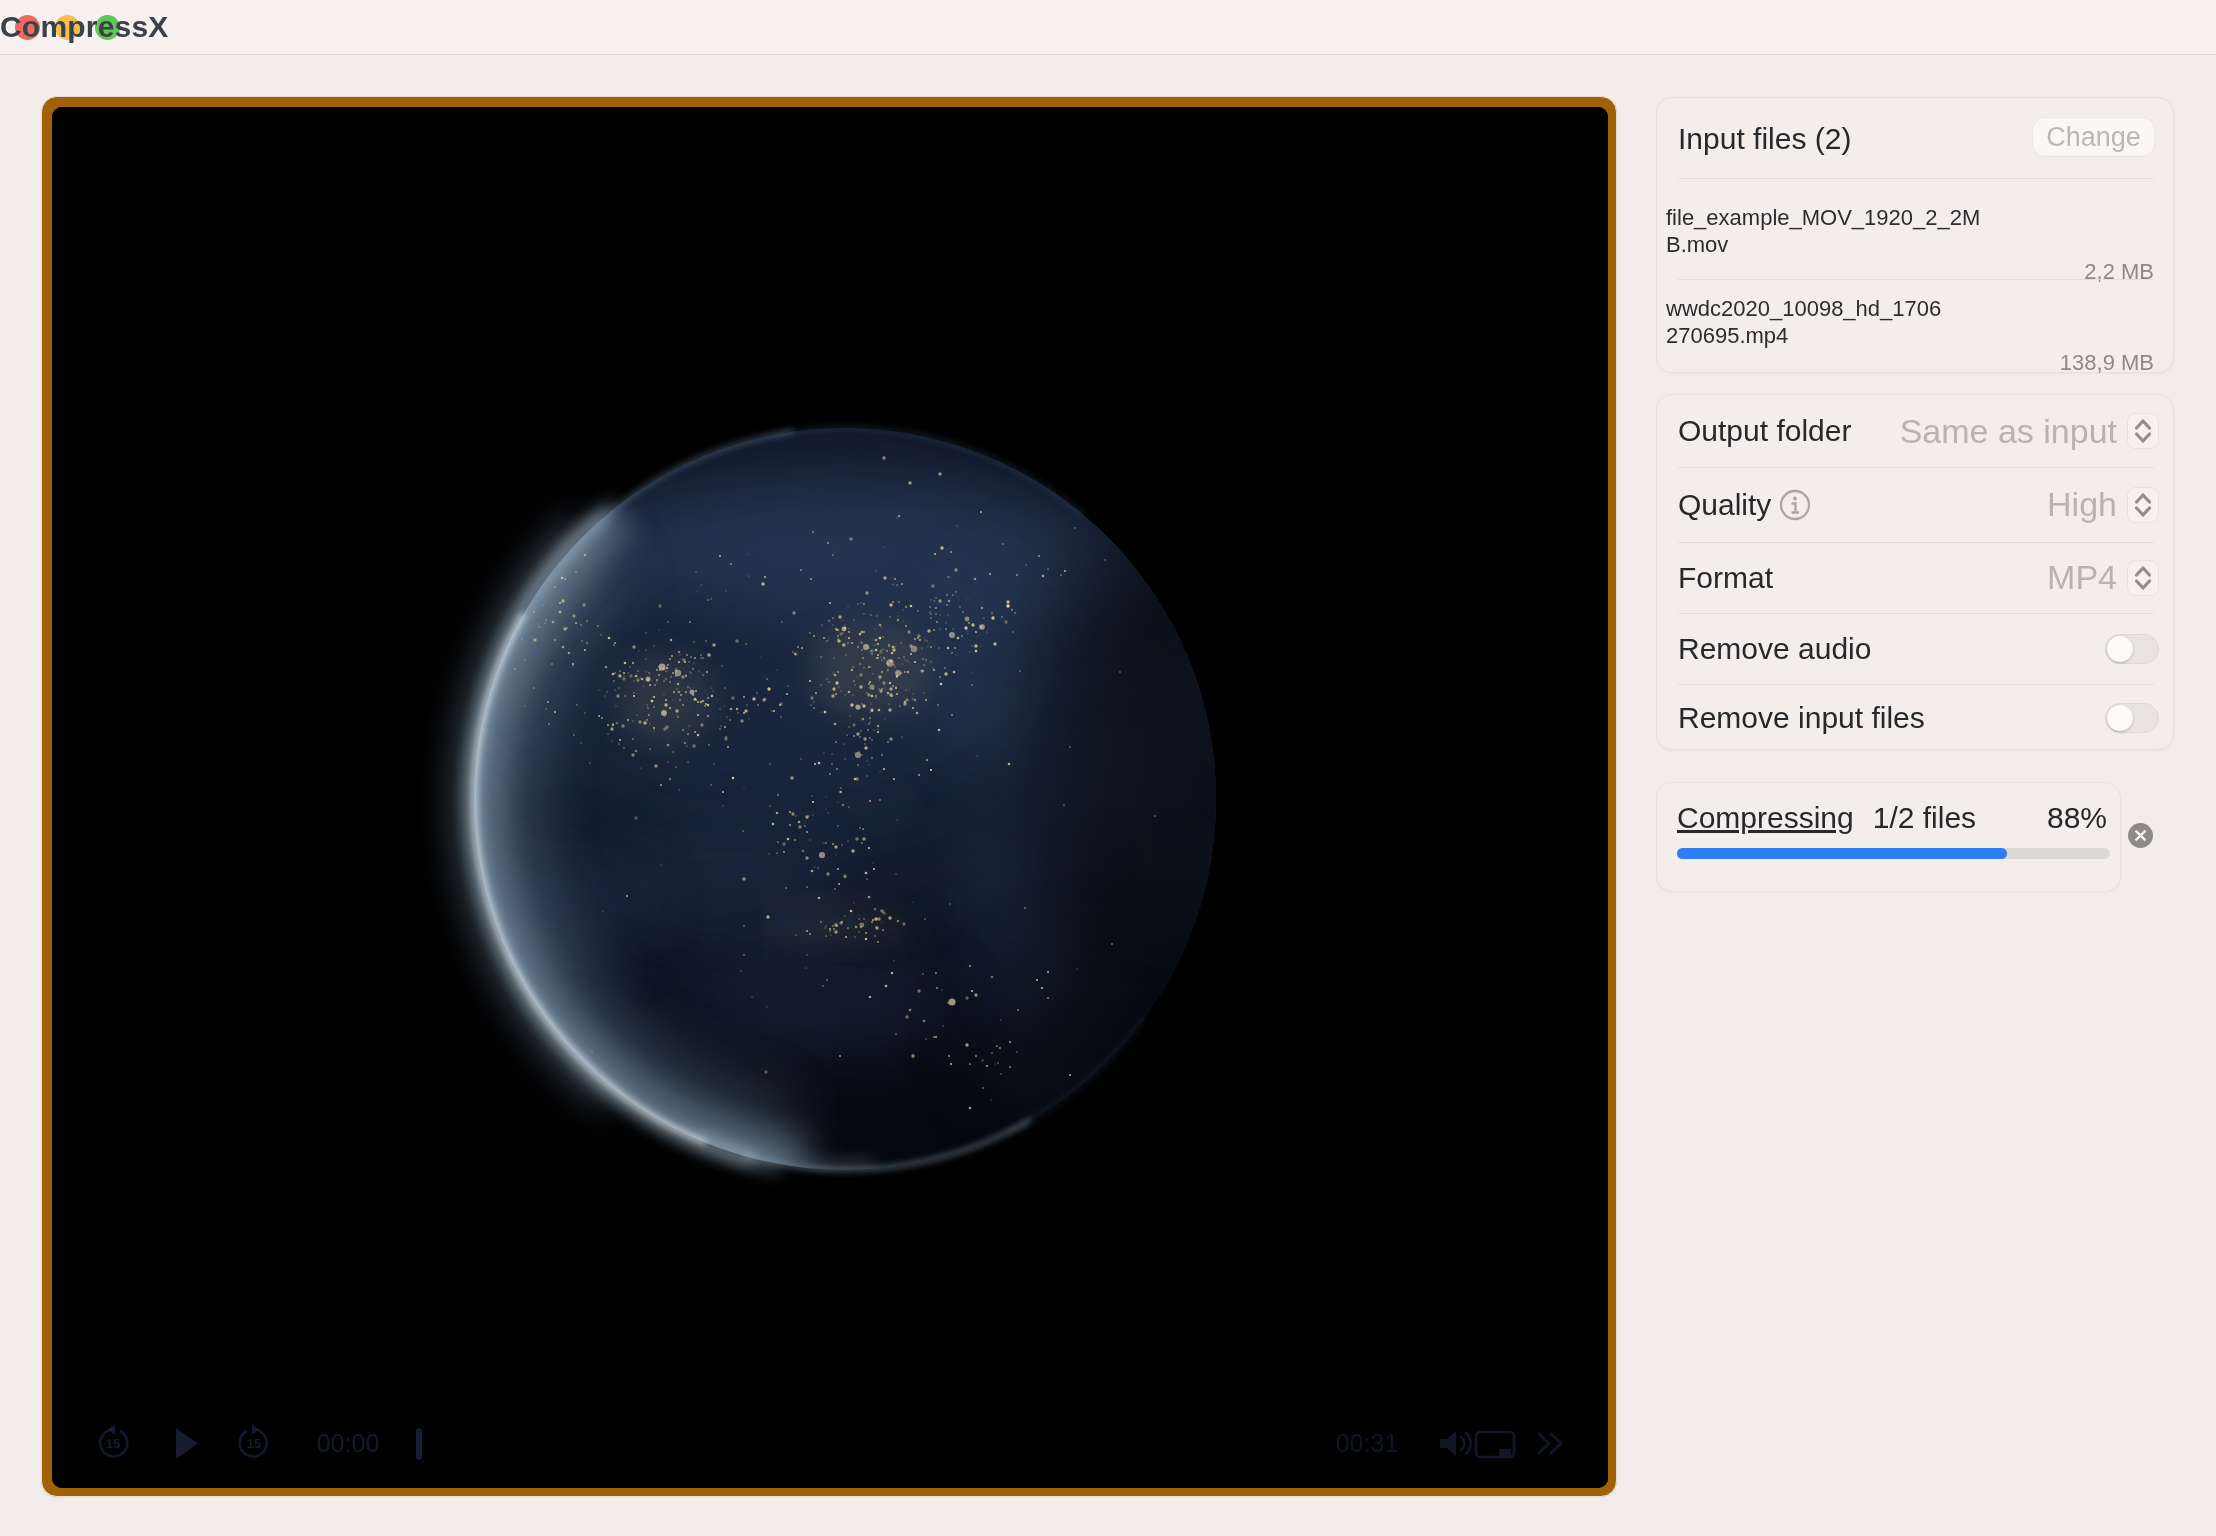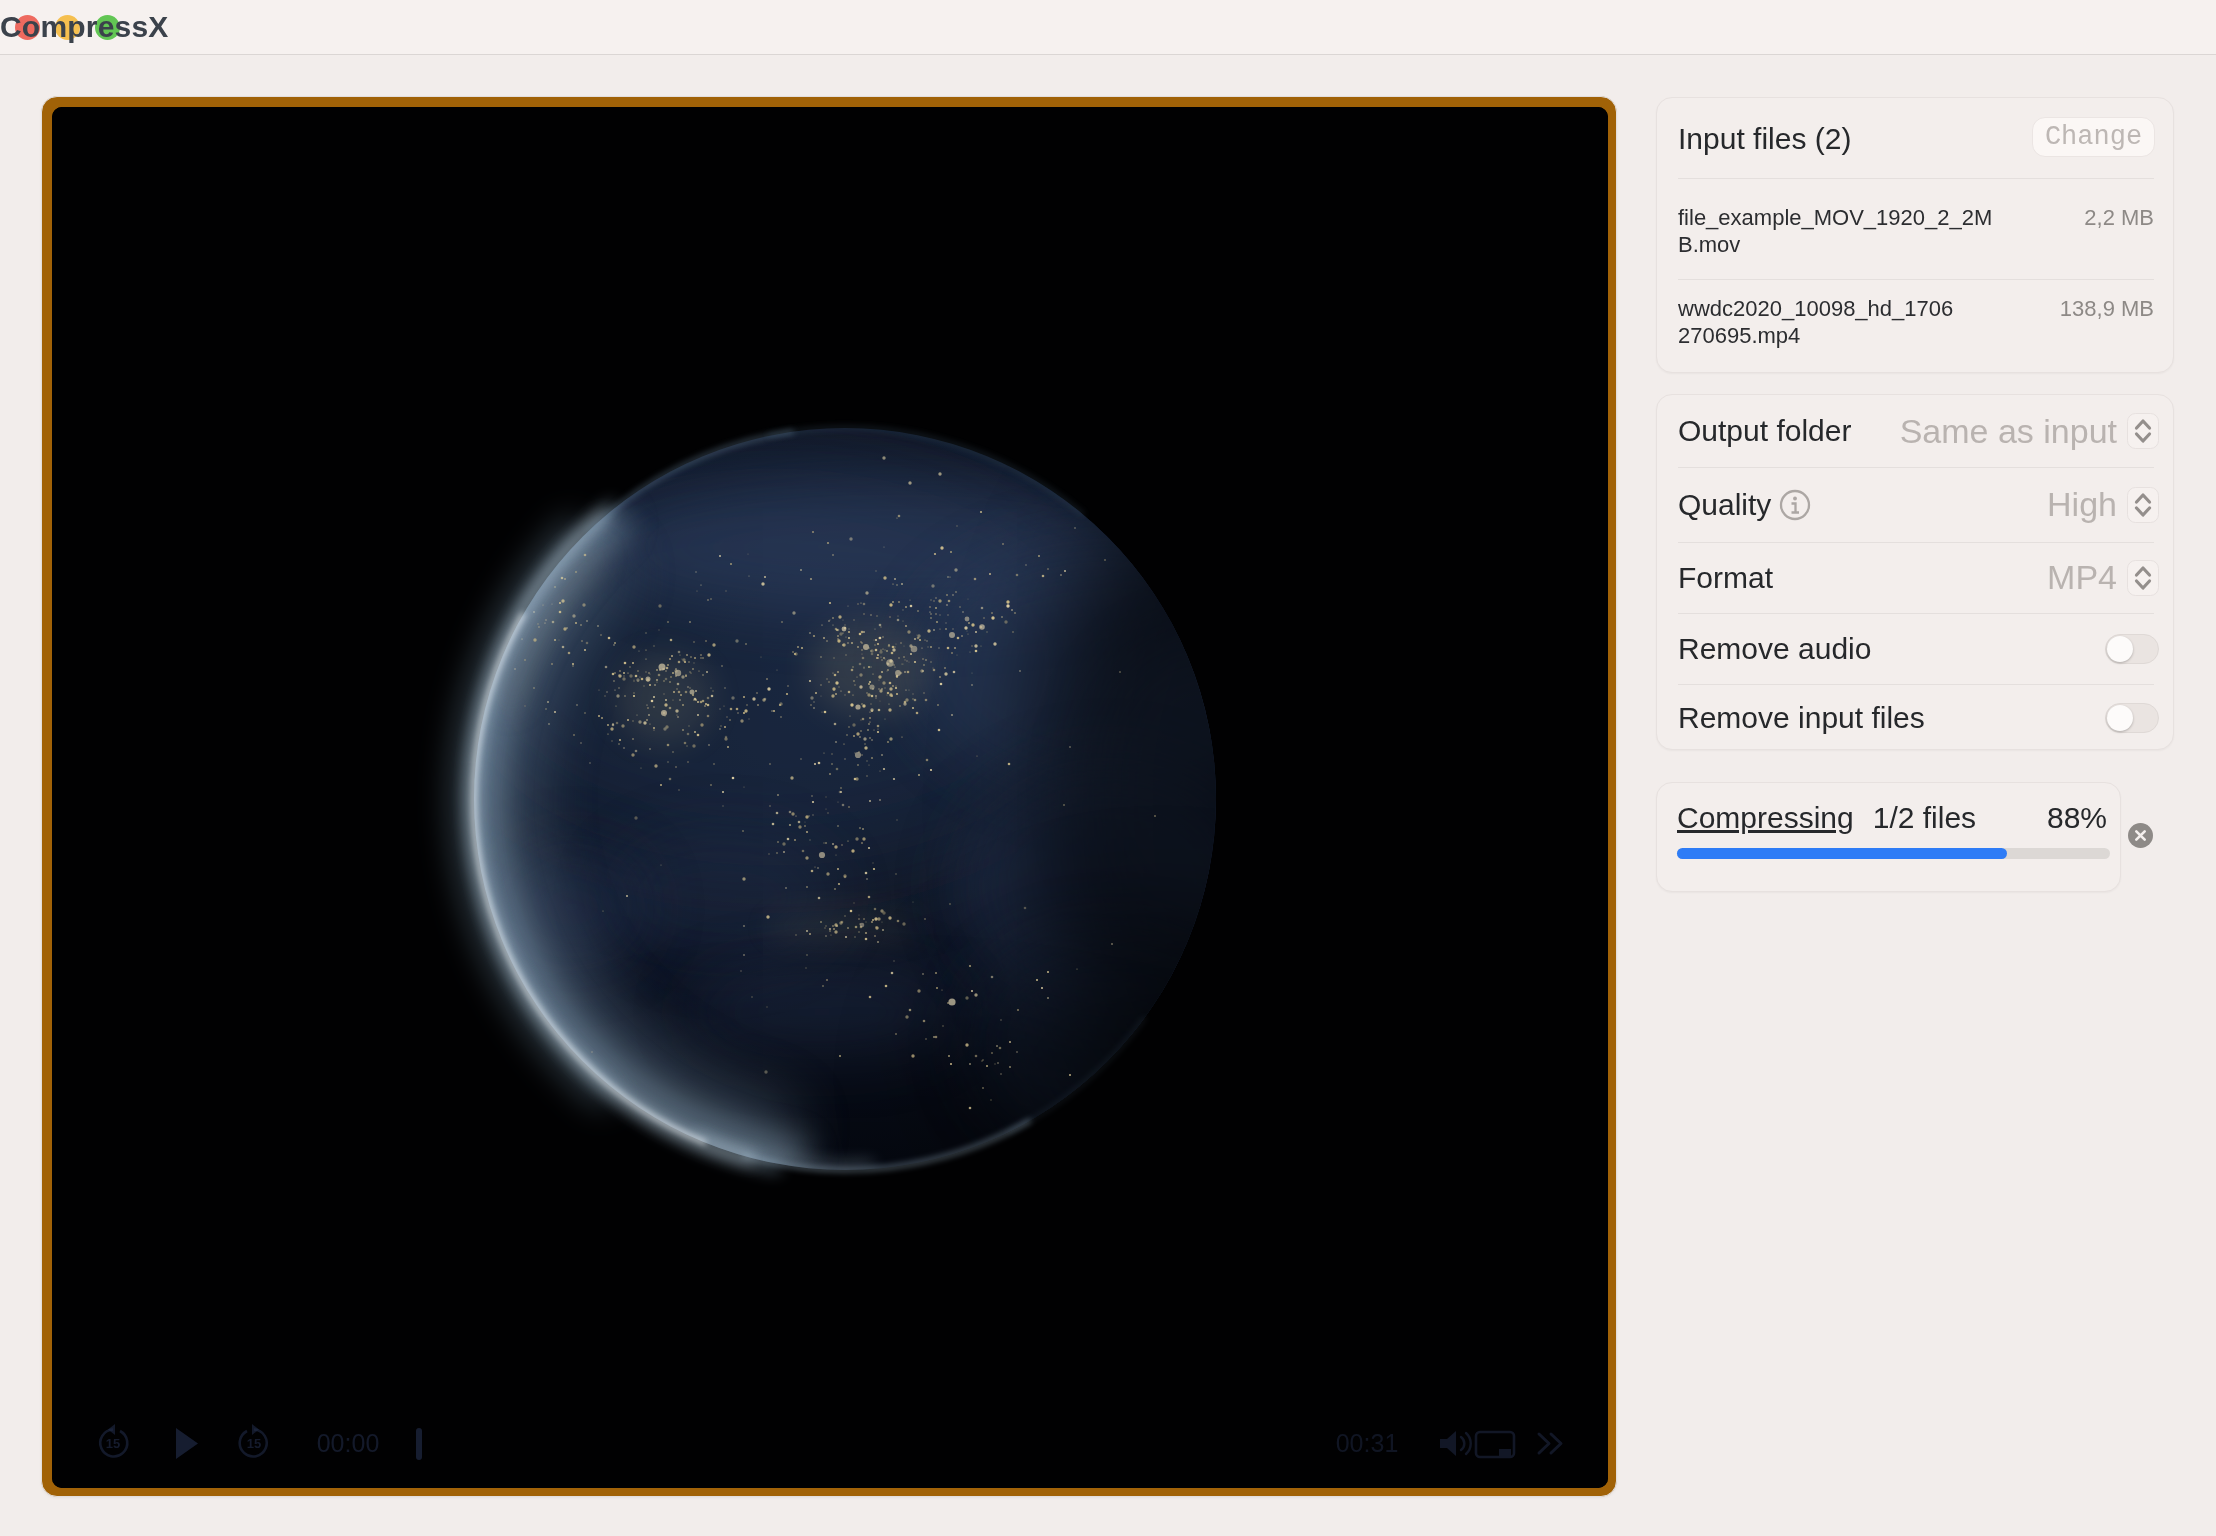--- a/index.html
+++ b/index.html
@@ -8,23 +8,23 @@
 .title { position:absolute; top:0; left:0; width:2216px; height:54px; line-height:54px; text-align:left; font-size:30px; font-weight:bold; color:#3b424b; letter-spacing:0.2px; }
 .frame { position:absolute; left:41px; top:96px; width:1576px; height:1401px; background:#a16207; border:1px solid #e3dedc; border-radius:16px; box-shadow:0 1px 3px rgba(0,0,0,0.05); }
 .video { position:absolute; left:10px; top:10px; width:1556px; height:1381px; background:#010102; border-radius:10px; overflow:hidden; }
 .panel { position:absolute; left:1656px; top:0; width:518px; }
 .card { position:absolute; left:0; background:#f3eeec; border:1px solid #e7e1df; border-radius:16px; box-shadow:0 1px 2px rgba(0,0,0,0.04); }
 .card1 { top:97px; width:518px; height:276px; }
 .card2 { top:394px; width:518px; height:356px; }
 .card3 { top:782px; width:465px; height:110px; }
 .h1row { position:absolute; left:21px; right:18px; top:0; height:81px; display:flex; align-items:center; }
 .h1row .lbl { font-size:30px; color:#26282b; }
-.changebtn { position:absolute; right:18px; top:19px; width:123px; height:40px; background:#fbf7f5; border:1px solid #ebe5e3; border-radius:13px; font-size:27px; color:#bdb7b4; text-align:center; line-height:38px;font-family:Liberation Mono, monospace; }
+.changebtn { position:absolute; right:18px; top:19px; width:123px; height:40px; background:#fbf7f5; border:1px solid #ebe5e3; border-radius:13px; font-size:27px; color:#bdb7b4; text-align:center; line-height:38px; }
 .div1 { position:absolute; left:21px; right:19px; height:1px; background:#e4dfdd; }
-.filerow { position:absolute; left:21px; right:19px; display:flex; }
+.filerow { position:absolute; left:9px; right:19px; display:flex;flex-direction:column; }
 .fname { font-size:22px; line-height:27px; color:#2c2d30; width:375px; }
 .fsize { font-size:22px; line-height:27px; color:#8d8986; margin-left:auto; text-align:right; }
 .row { position:absolute; left:21px; right:14px; display:flex; align-items:center;text-align:center; }
 .row .lbl { font-size:30px; color:#26282b; }
 .val { font-size:34px; color:#b9b3b0; margin-left:auto; margin-right:10px; }
 .chev { flex:none; width:32px; height:36px; }
 .toggle { position:relative; flex:none; margin-left:auto; width:54px; height:30px; background:#eae4e1; border:1px solid #dfd9d6; border-radius:15px; }
 .knob { position:absolute; left:1px; top:1px; width:26px; height:26px; border-radius:50%; background:#fdfbfa; box-shadow:0 1px 2.5px rgba(0,0,0,0.25); }
 .prow { position:absolute; left:20px; right:13px; top:18px; display:flex; align-items:center; }
 .ptext { font-size:30px; color:#26282b;text-decoration:underline; }

